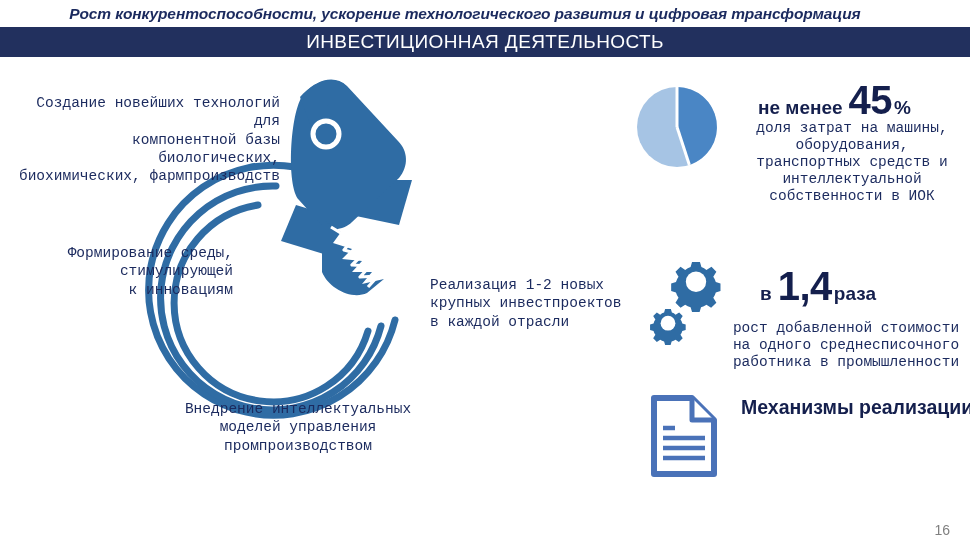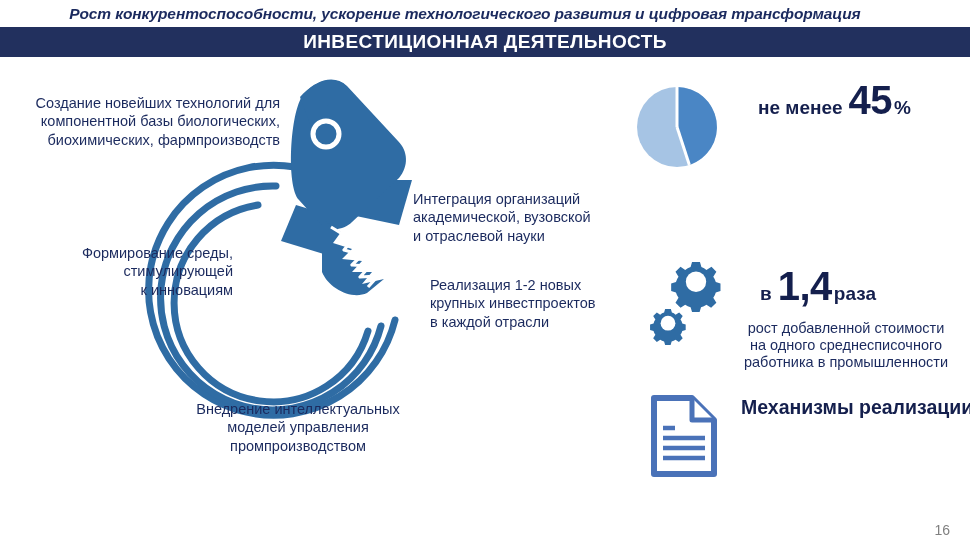--- a/index.html
+++ b/index.html
@@ -18,27 +18,28 @@
     display:flex;align-items:center;justify-content:center;
     font-size:15.5px;font-weight:bold;font-style:italic;
     color:#1b2a5e;letter-spacing:-0.1px;white-space:nowrap;
   }
   .titlebar{
     position:absolute;left:0;top:27px;width:970px;height:30px;
     background:#22305e;
     display:flex;align-items:center;justify-content:center;
   }
   .titlebar span{
-    color:#ffffff;font-size:19px;font-weight:bold;letter-spacing:0.4px;
+    color:#ffffff;font-size:19px;font-weight:normal;letter-spacing:0.4px;
   }
 
   
   .tblk{
     position:absolute;color:#1b2a5e;font-size:14.5px;line-height:1.26;
     white-space:pre-line;
+    font-family:Liberation Mono, monospace;
   }
   .t-right{text-align:right;}
   .t-left{text-align:left;}
   .t-center{text-align:center;}
 
   
   .art{position:absolute;left:0;top:0;width:970px;height:546px;pointer-events:none;}
 
   
   .bigfig{
@@ -156,33 +157,35 @@
 биохимических, фармпроизводств</div>
 
   <div class="tblk t-right" style="left:8px;top:244px;width:225px;">Формирование среды,
 стимулирующей
 к инновациям</div>
 
   <div class="tblk t-center" style="left:166px;top:400px;width:264px;">Внедрение интеллектуальных
 моделей управления
 промпроизводством</div>
 
-  <div class="tblk t-left" style="left:413px;top:190px;width:215px;">Интеграция организаций
-академической, вузовской
-и отраслевой науки</div>
 
   <div class="tblk t-left" style="left:430px;top:276px;width:200px;">Реализация 1-2 новых
 крупных инвестпроектов
 в каждой отрасли</div>
 
   <div class="bigfig" style="left:758px;top:78px;">
     <span class="pre">не менее</span>
     <span class="num">45</span>
     <span class="suf">%</span>
   </div>
+  <div class="tblk t-center" style="left:734px;top:120px;width:236px;line-height:1.18;">доля затрат на машины,
+оборудования,
+транспортных средств и
+интеллектуальной
+собственности в ИОК</div>
 
   <div class="bigfig" style="left:760px;top:264px;">
     <span class="pre">в</span>
     <span class="num">1,4</span>
     <span class="suf">раза</span>
   </div>
   <div class="tblk t-center" style="left:722px;top:320px;width:248px;line-height:1.18;">рост добавленной стоимости
 на одного среднесписочного
 работника в промышленности</div>
 

